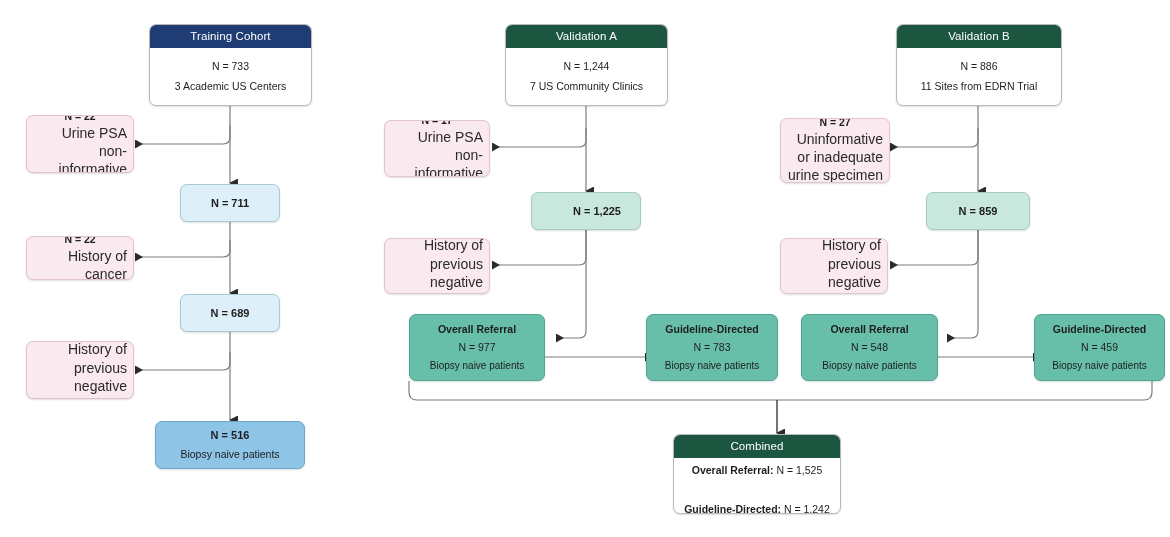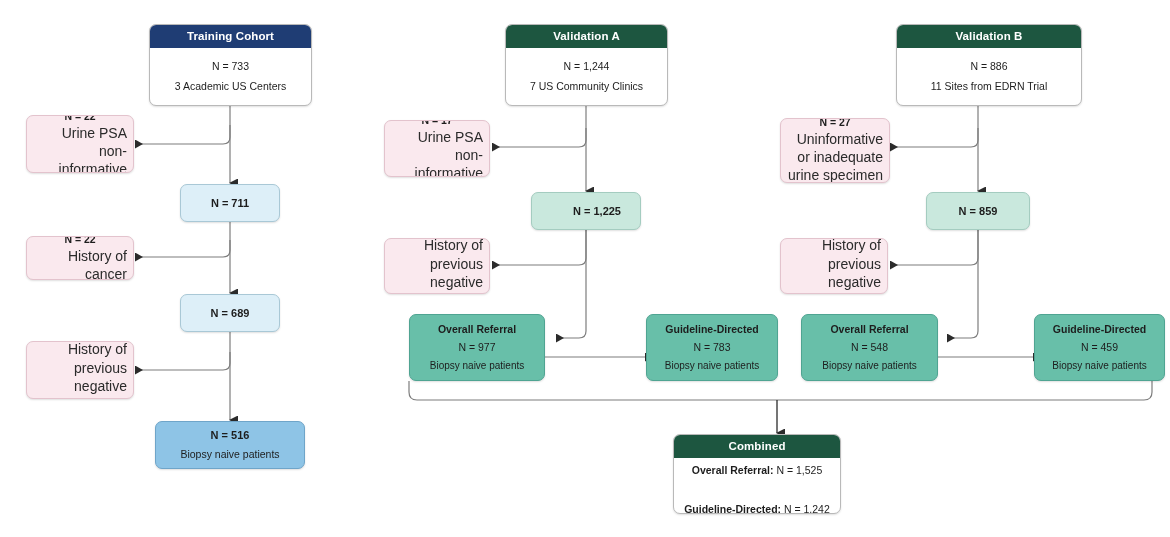--- a/index.html
+++ b/index.html
@@ -44,21 +44,21 @@
     border: 1px solid #b9b9b9;
     background: #ffffff;
     box-shadow: 0 1px 2px rgba(0,0,0,0.13);
     overflow: hidden;
     display: flex;
     flex-direction: column;
   }
   .node-header {
     text-align: center;
     color: #ffffff;
-    font-weight: bold;
+    font-weight: normal;
     font-size: 11.5px;
     letter-spacing: .1px;
     padding: 5px 4px 5px;
     line-height: 1.1;
   }
   .node-body {
     flex: 1;
     display: flex;
     flex-direction: column;
     align-items: center;
@@ -222,21 +222,21 @@
     <span class="t-n">N = 977</span>
     <span class="t-sub">Biopsy naive patients</span>
   </div>
 
   <div class="node plain fill-teal" style="left:646px; top:314px; width:132px; height:67px; gap:4px;">
     <span class="t-title">Guideline-Directed</span>
     <span class="t-n">N = 783</span>
     <span class="t-sub">Biopsy naive patients</span>
   </div>
 
-  <div class="node" style="left:896px; top:24px; width:186px; height:82px;">
+  <div class="node" style="left:896px; top:24px; width:166px; height:82px;">
     <div class="node-header hdr-green">Validation B</div>
     <div class="node-body">
       <span class="ln">N = 886</span>
       <span class="ln">11 Sites from EDRN Trial</span>
     </div>
   </div>
 
   <div class="node plain fill-pink" style="left:780px; top:118px; width:110px; height:65px;">
     <span class="ex-n">N = 27</span>
     <span class="ex-t">Uninformative or inadequate urine specimen</span>

